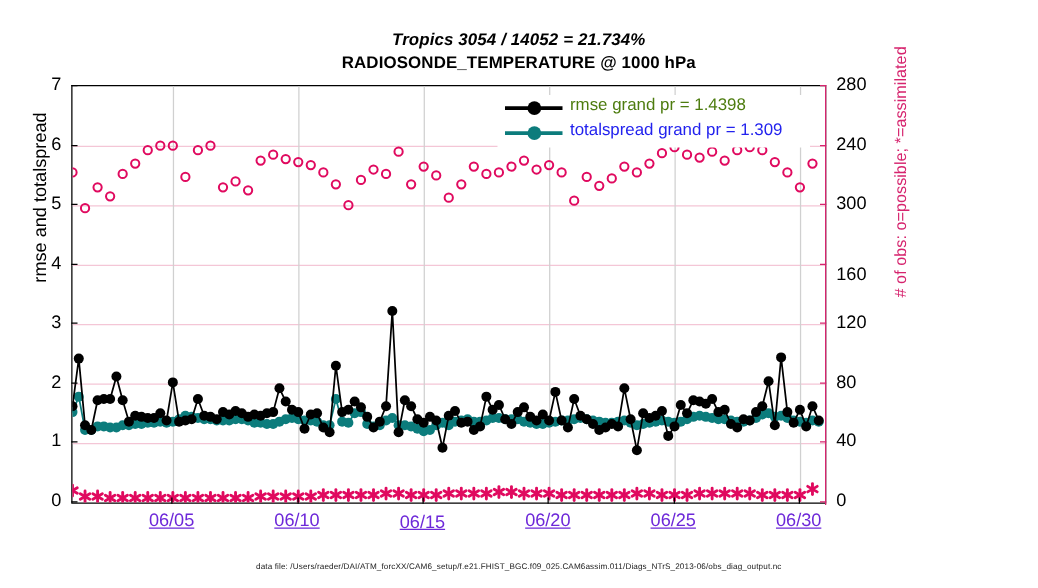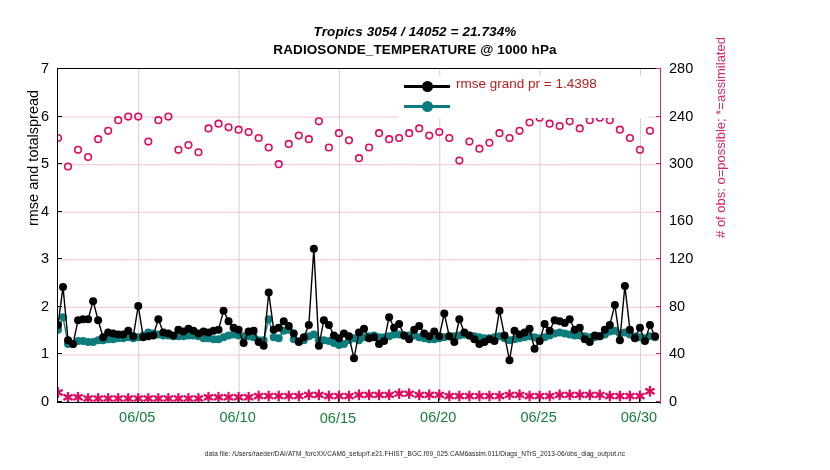--- a/index.html
+++ b/index.html
@@ -24,21 +24,21 @@
   }
   .ytick-lbl-left{
     position:absolute;width:40px;text-align:right;transform:translateY(-50%);
     font-size:14.5px;color:#000;
   }
   .ytick-lbl-right{
     position:absolute;width:42px;text-align:left;transform:translateY(-50%);
     font-size:14.5px;color:#000000;
   }
   .xtick-lbl{
-    position:absolute;transform:translateX(-50%);font-size:14.5px;color:#15803d;white-space:nowrap;
+    position:absolute;transform:translateX(-50%);font-size:14.5px;color:#6d28d9;white-space:nowrap;text-decoration:underline;
   }
   .tickmark-l{position:absolute;width:5px;height:1px;background:#000;}
   .tickmark-r{position:absolute;width:5px;height:1px;background:#D6246E;}
   .tickmark-x{position:absolute;width:1px;height:5px;background:#000;}
   #ylabel-left{
     position:absolute;left:-97px;top:150px;width:260px;text-align:center;
     transform:rotate(-90deg);transform-origin:center center;
     font-size:14.5px;color:#000;
   }
   #ylabel-right{
@@ -628,23 +628,24 @@
       <div class="tickmark-x" style="left: 538.6px; top: 398px;"></div>
       <div class="xtick-lbl" style="left: 538.6px; top: 409px;">06/25</div>
       <div class="tickmark-x" style="left: 638.933px; top: 398px;"></div>
       <div class="xtick-lbl" style="left: 638.933px; top: 409px;">06/30</div>
     </div>
 
   <div id="legend">
     <div class="leg-row" style="top:0px;">
       <div class="leg-line" style="background: rgb(0, 0, 0);"></div>
       <div class="leg-dot" style="background: rgb(0, 0, 0);"></div>
-      <div class="leg-txt" style="color: #b91c1c;">rmse grand pr = 1.4398</div>
+      <div class="leg-txt" style="color: #4d7c0f;">rmse grand pr = 1.4398</div>
     </div>
     <div class="leg-row" style="top:20px;">
       <div class="leg-line" style="background: rgb(12, 124, 124);"></div>
       <div class="leg-dot" style="background: rgb(12, 124, 124);"></div>
+      <div class="leg-txt" style="color: rgb(34, 34, 238);">totalspread grand pr = 1.309</div>
     </div>
   </div>
 
   <div id="footer">data file: /Users/raeder/DAI/ATM_forcXX/CAM6_setup/f.e21.FHIST_BGC.f09_025.CAM6assim.011/Diags_NTrS_2013-06/obs_diag_output.nc</div>
 
 </div>
 
 </body></html>

